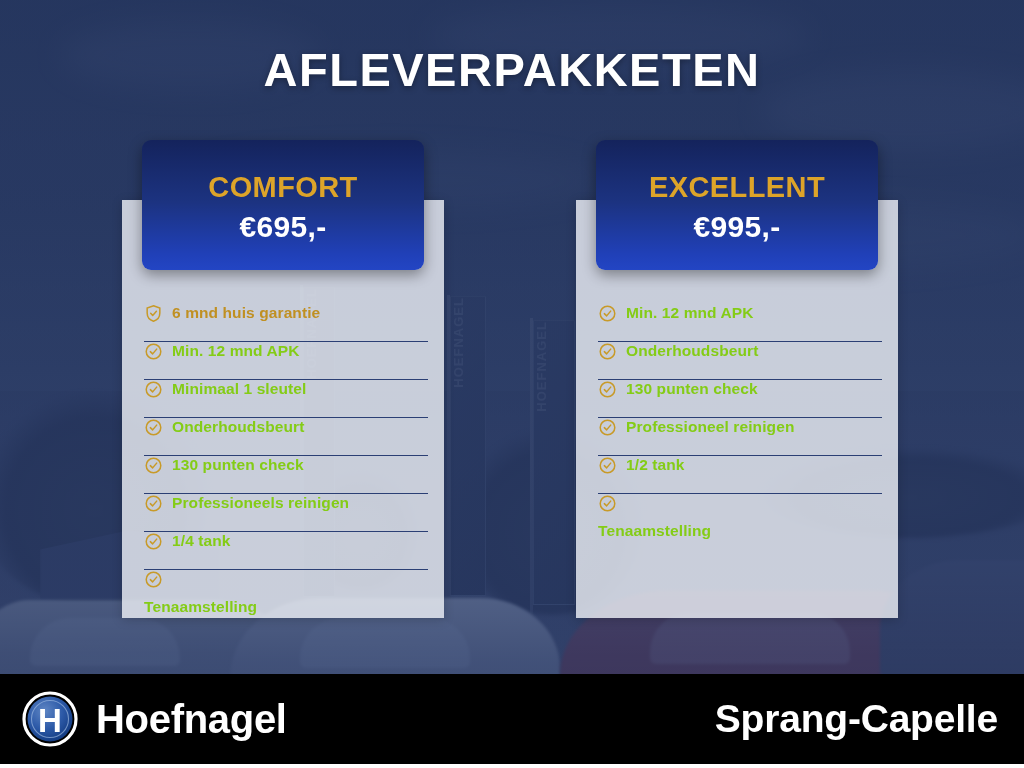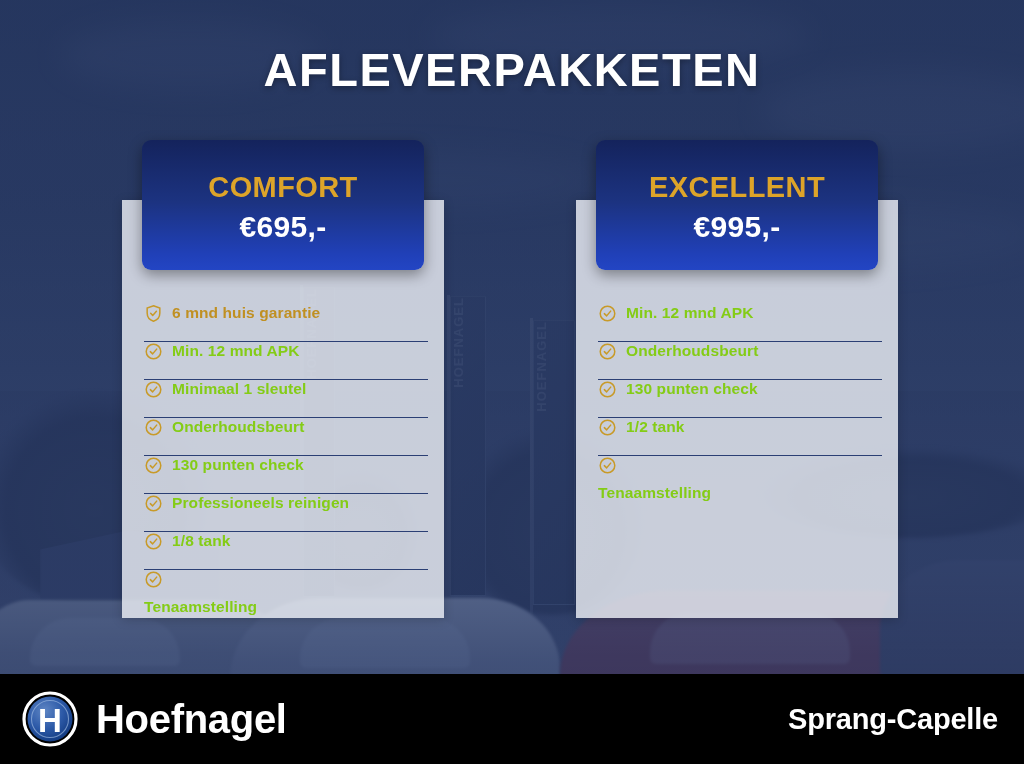--- a/index.html
+++ b/index.html
@@ -238,21 +238,21 @@
   }
   .brand-name {
     color: #ffffff;
     font-size: 40px;
     font-weight: 700;
     letter-spacing: -0.3px;
   }
   .location {
     margin-left: auto;
     color: #ffffff;
-    font-size: 29px;
+    font-size: 39px;
     font-weight: 700;
     letter-spacing: -0.2px;
     padding-right: 4px;
   }
 </style>
 </head>
 <body>
 
 <div class="stage">
 
@@ -349,21 +349,21 @@
           <circle cx="12" cy="12" r="9.2" fill="none" stroke="#c89a28" stroke-width="1.9"></circle>
           <path d="M8 12.2 L10.9 15 L16 9" fill="none" stroke="#c89a28" stroke-width="1.9" stroke-linecap="round" stroke-linejoin="round"></path>
         </svg>
         <span class="f-label">Professioneels reinigen</span>
       </li>
       <li class="feature">
         <svg class="f-icon" viewBox="0 0 24 24">
           <circle cx="12" cy="12" r="9.2" fill="none" stroke="#c89a28" stroke-width="1.9"></circle>
           <path d="M8 12.2 L10.9 15 L16 9" fill="none" stroke="#c89a28" stroke-width="1.9" stroke-linecap="round" stroke-linejoin="round"></path>
         </svg>
-        <span class="f-label">1/8 tank</span>
+        <span class="f-label">1/4 tank</span>
       </li>
       <li class="feature">
         <svg class="f-icon" viewBox="0 0 24 24">
           <circle cx="12" cy="12" r="9.2" fill="none" stroke="#c89a28" stroke-width="1.9"></circle>
           <path d="M8 12.2 L10.9 15 L16 9" fill="none" stroke="#c89a28" stroke-width="1.9" stroke-linecap="round" stroke-linejoin="round"></path>
         </svg>
         <span class="f-label">Tenaamstelling</span>
       </li>
     </ul>
   </section>
@@ -390,20 +390,27 @@
           <path d="M8 12.2 L10.9 15 L16 9" fill="none" stroke="#c89a28" stroke-width="1.9" stroke-linecap="round" stroke-linejoin="round"></path>
         </svg>
         <span class="f-label">Onderhoudsbeurt</span>
       </li>
       <li class="feature">
         <svg class="f-icon" viewBox="0 0 24 24">
           <circle cx="12" cy="12" r="9.2" fill="none" stroke="#c89a28" stroke-width="1.9"></circle>
           <path d="M8 12.2 L10.9 15 L16 9" fill="none" stroke="#c89a28" stroke-width="1.9" stroke-linecap="round" stroke-linejoin="round"></path>
         </svg>
         <span class="f-label">130 punten check</span>
+      </li>
+      <li class="feature">
+        <svg class="f-icon" viewBox="0 0 24 24">
+          <circle cx="12" cy="12" r="9.2" fill="none" stroke="#c89a28" stroke-width="1.9"></circle>
+          <path d="M8 12.2 L10.9 15 L16 9" fill="none" stroke="#c89a28" stroke-width="1.9" stroke-linecap="round" stroke-linejoin="round"></path>
+        </svg>
+        <span class="f-label">Professioneel reinigen</span>
       </li>
       <li class="feature">
         <svg class="f-icon" viewBox="0 0 24 24">
           <circle cx="12" cy="12" r="9.2" fill="none" stroke="#c89a28" stroke-width="1.9"></circle>
           <path d="M8 12.2 L10.9 15 L16 9" fill="none" stroke="#c89a28" stroke-width="1.9" stroke-linecap="round" stroke-linejoin="round"></path>
         </svg>
         <span class="f-label">1/2 tank</span>
       </li>
       <li class="feature">
         <svg class="f-icon" viewBox="0 0 24 24">

